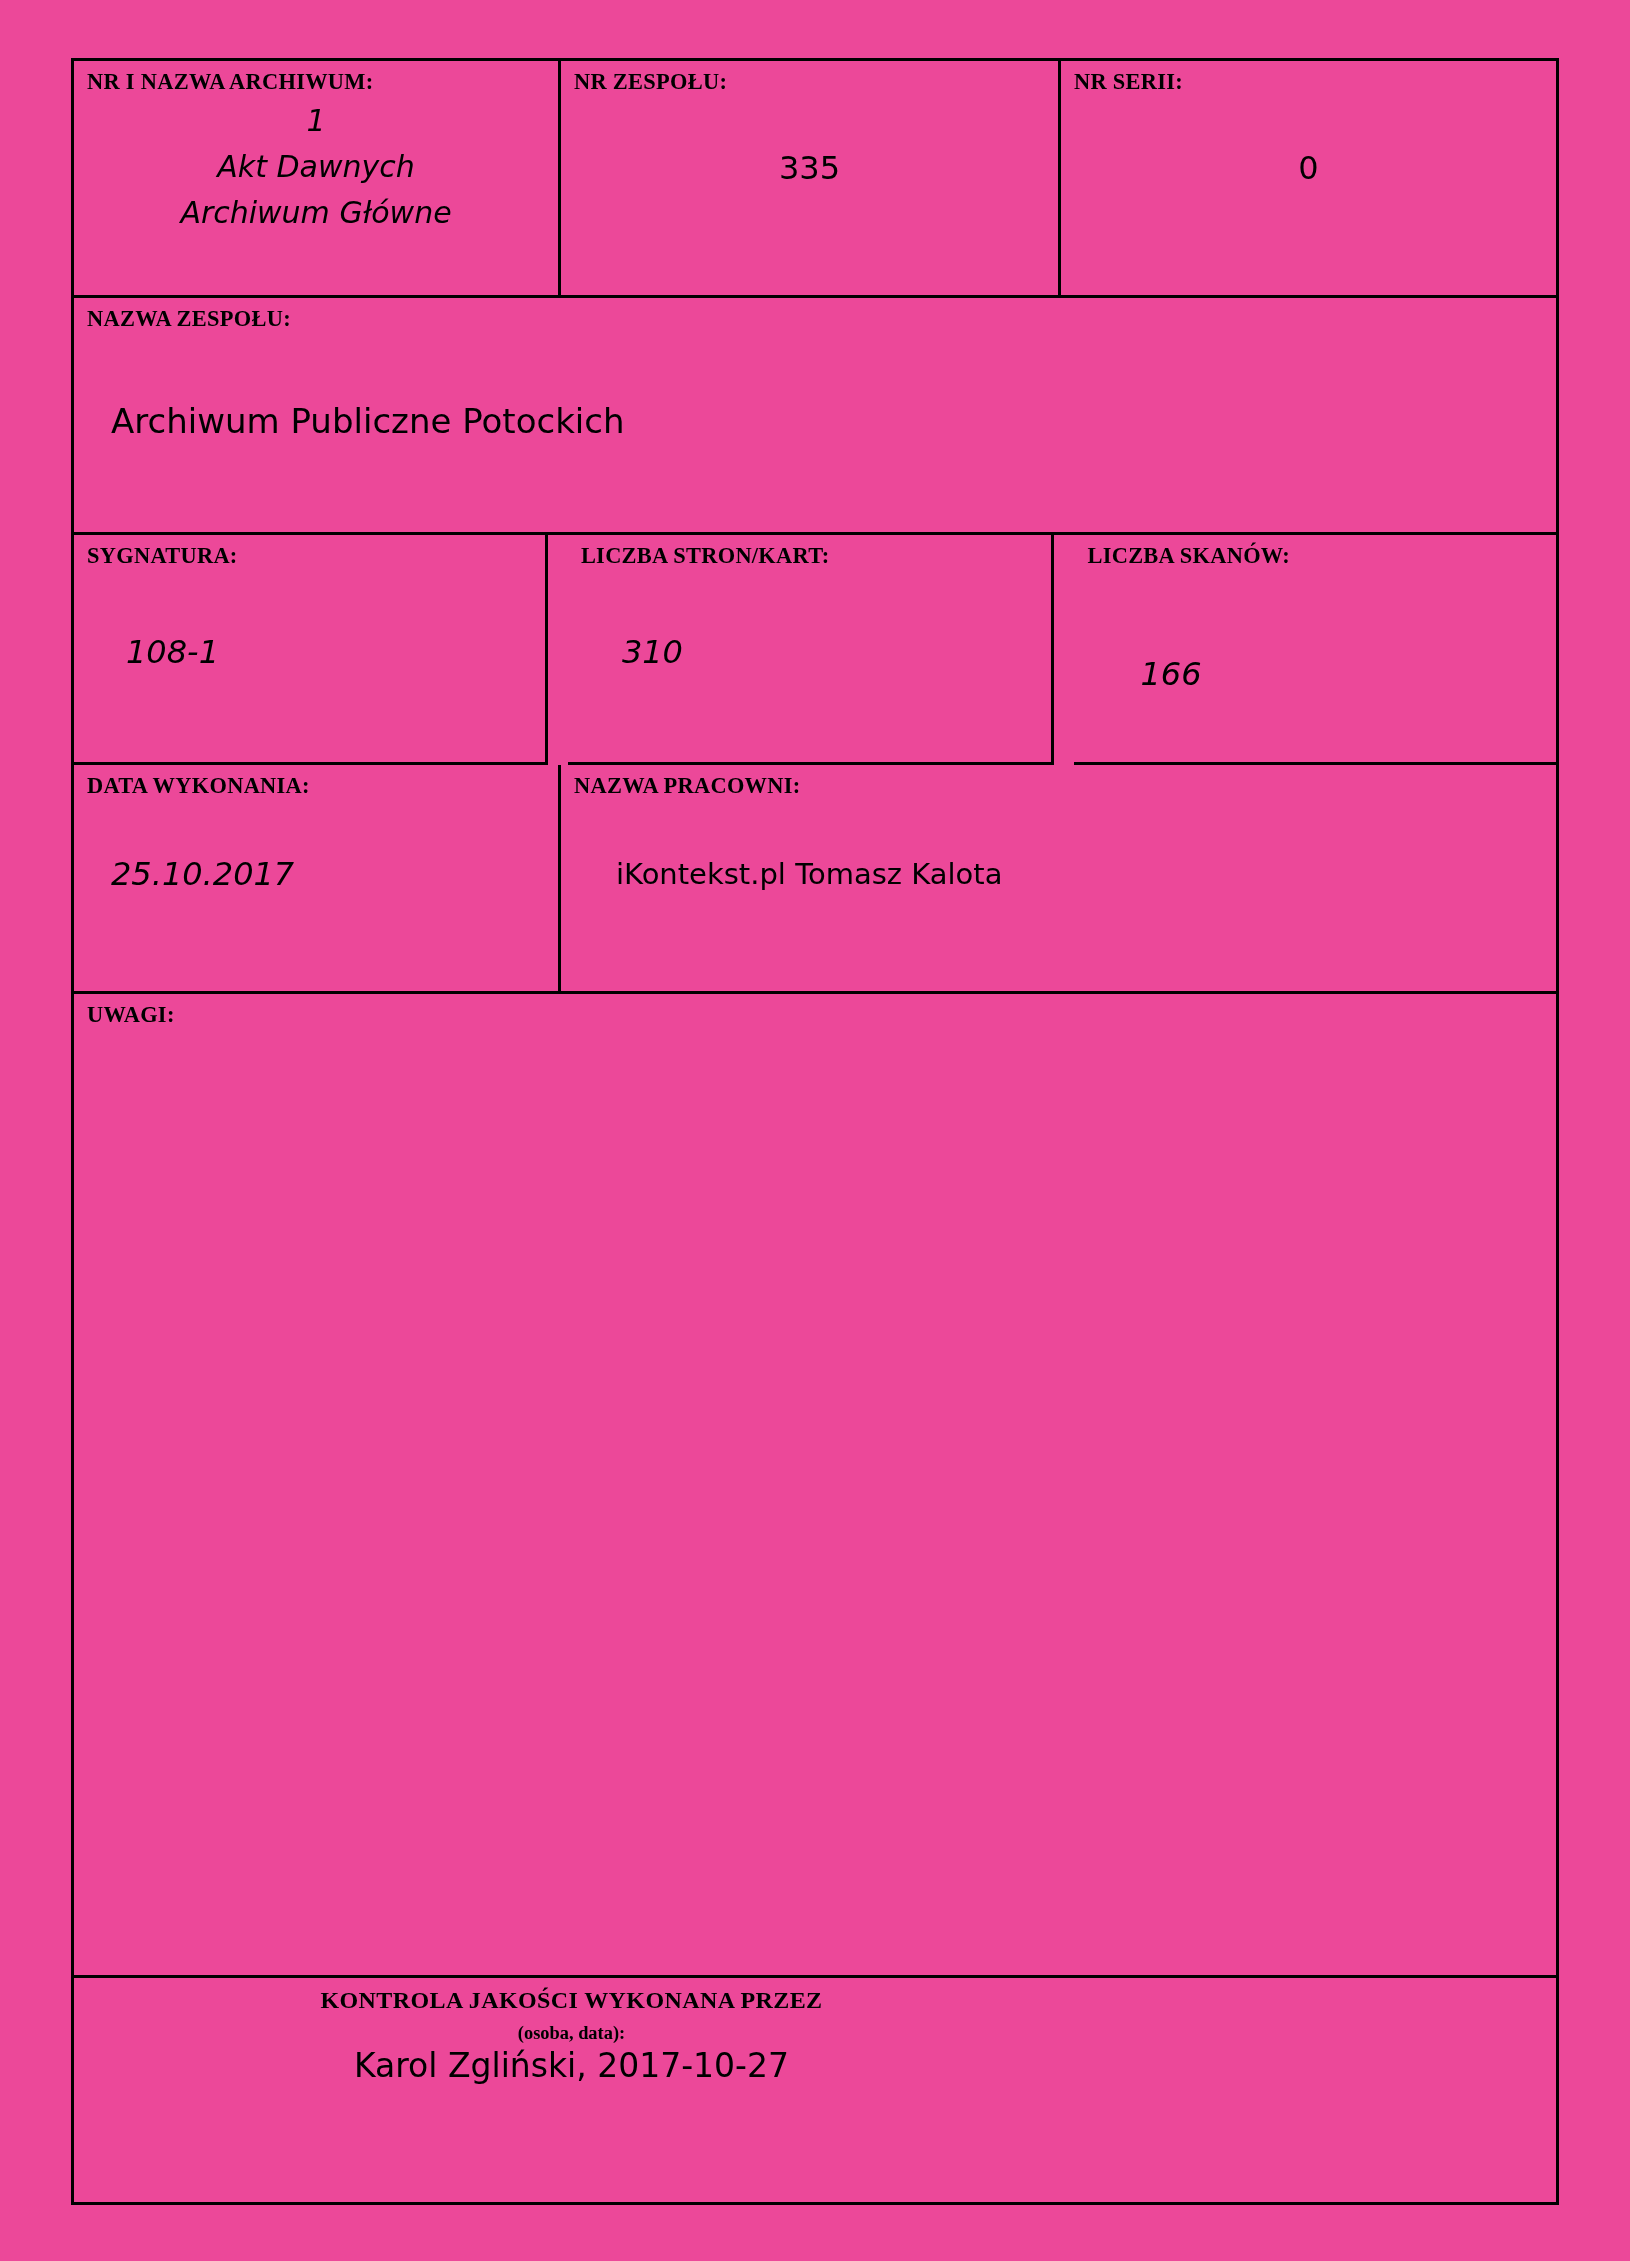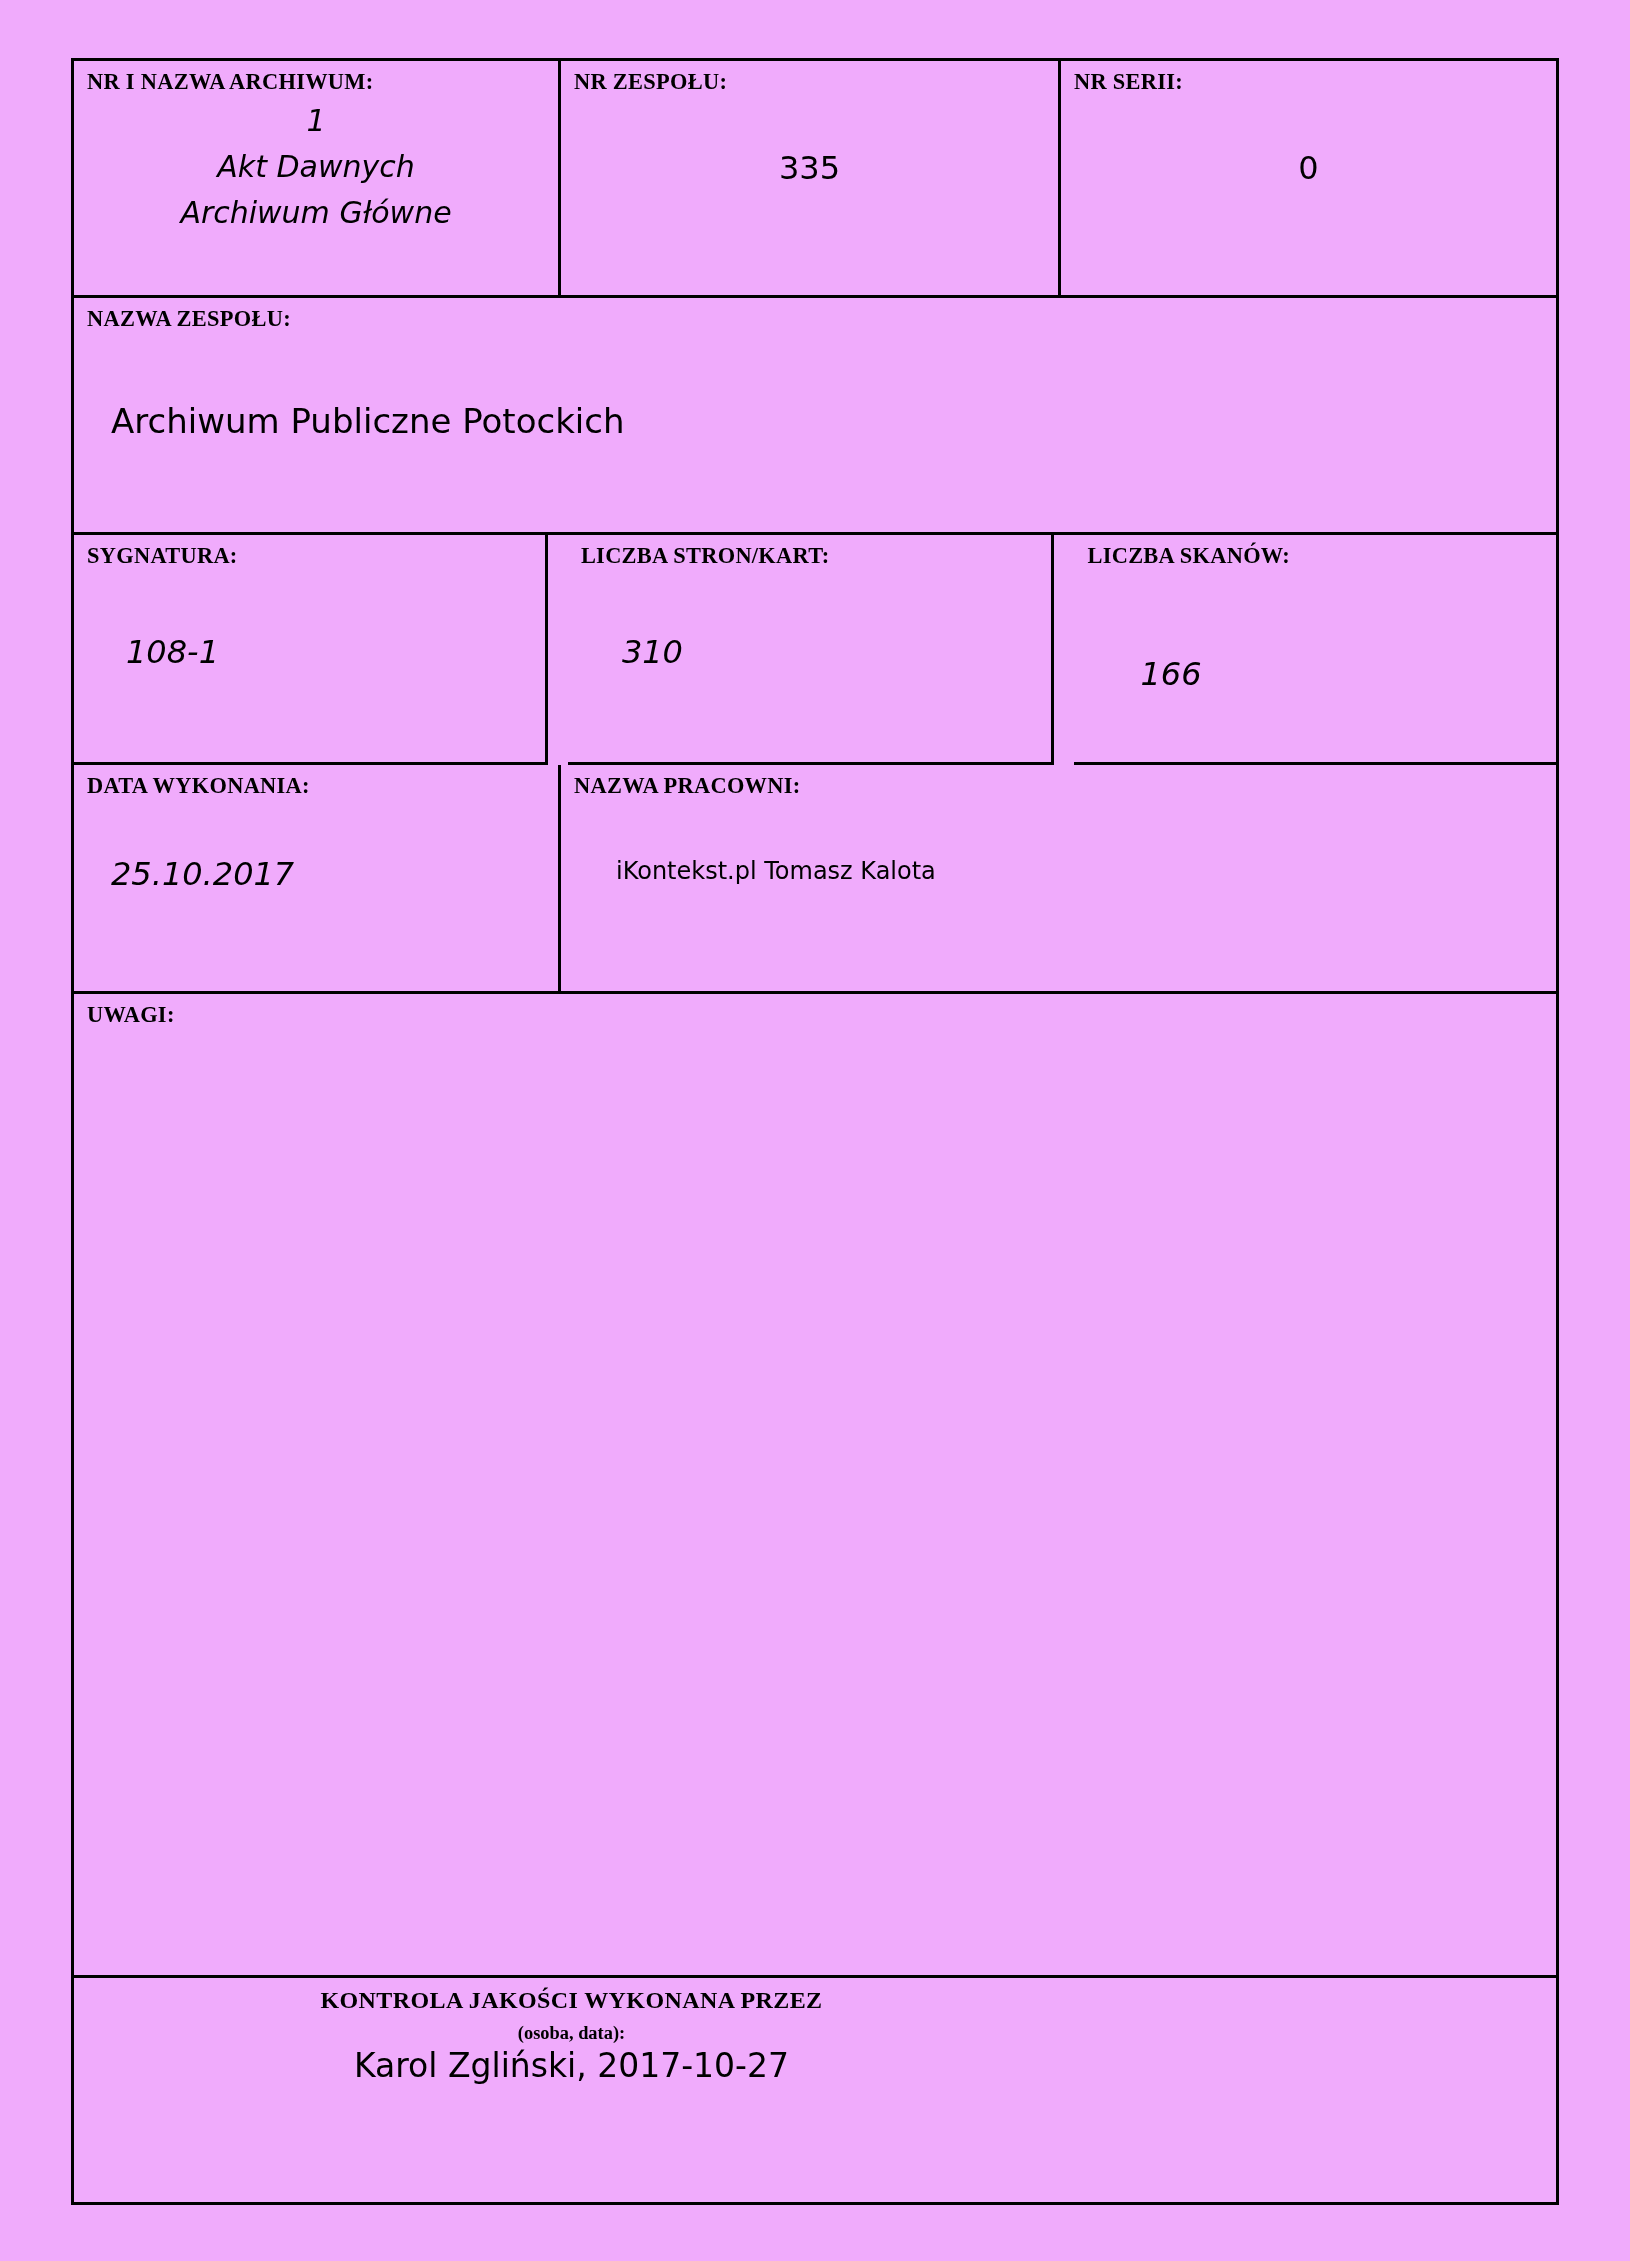--- a/index.html
+++ b/index.html
@@ -12,21 +12,21 @@
     height: 2261px;
     font-family: "Liberation Serif", serif;
     color: #000000;
     position: relative;
   }
   .sheet {
     position: absolute;
     left: 0; top: 0;
     width: 1630px;
     height: 2261px;
-    background: #f0abfc;
+    background: #ec4899;
   }
   .form {
     position: absolute;
     left: 71px;
     top: 58px;
     width: 1488px;
     height: 2147px;
     border: 3.3px solid #000000;
     box-sizing: border-box;
   }
@@ -104,21 +104,21 @@
   .r3 .c3 { width: 495px; }
   .r3 .c1 .value { margin-top: 63px; margin-left: 39px; font-size: 32px;}
   .r3 .c2 .value { margin-top: 63px; margin-left: 41px; font-size: 32px;}
   .r3 .c3 .value { margin-top: 85px; margin-left: 53px; font-size: 32px;}
 
   
   .r4 { height: 229px; }
   .r4 .c1 { width: 487px; }
   .r4 .c2 { width: 995px; }
   .r4 .c1 .value { margin-top: 55px; margin-left: 24px; font-size: 32px;}
-  .r4 .c2 .value-plain { margin-top: 57px; margin-left: 42px; font-size: 24px;}
+  .r4 .c2 .value-plain { margin-top: 57px; margin-left: 42px; font-size: 29px;}
 
   
   .r5 { height: 984px; }
   .r5 .c1 { width: 100%; }
 
   
   .r6 { height: 193px; }
   .r6 .c1 { width: 487px; text-align: center; }
   .r6 .c2 { width: 995px; text-align: center; }
   .r6 .c1 .label { text-align: center; }

